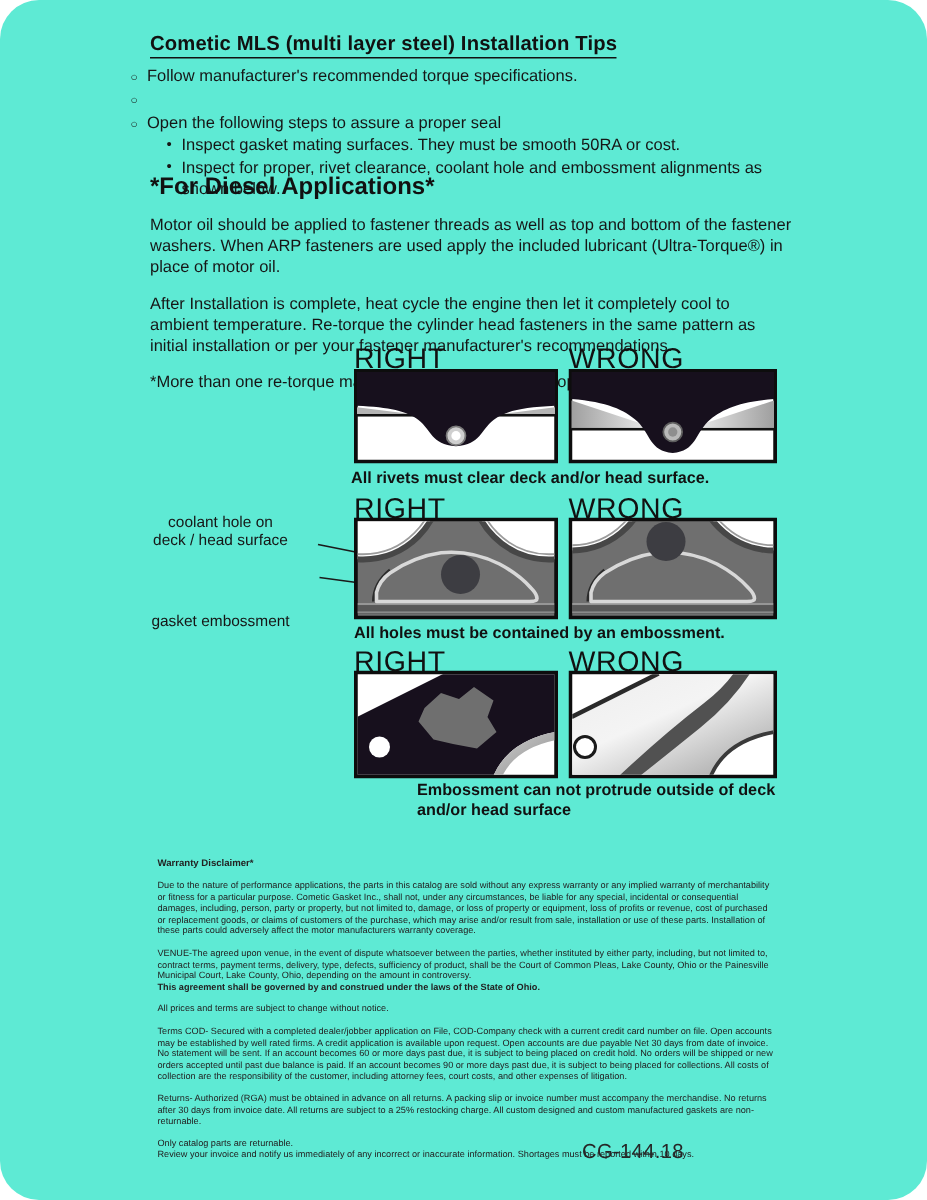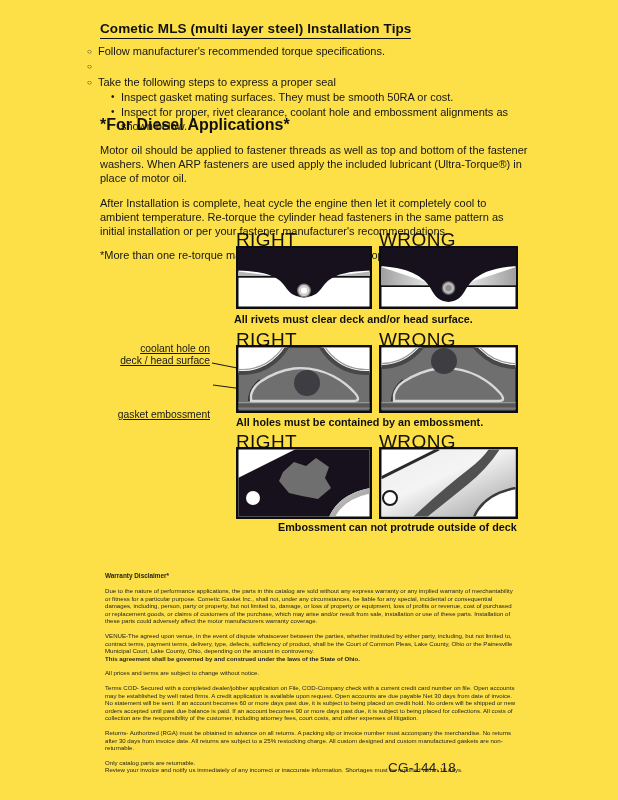--- a/index.html
+++ b/index.html
@@ -1,38 +1,38 @@
 <!DOCTYPE html>
 <html><head>
 <meta charset="utf-8">
 <style>
   html,body{margin:0;padding:0;background:#ffffff;}
-  .page{position:relative;width:618px;height:800px;background:#fde047;overflow:hidden;
-        font-family:"Liberation Sans", sans-serif;color:#1a1a1a;}
+  .page{position:relative;width:618px;height:800px;background:#5eead4;overflow:hidden;
+        font-family:"Liberation Sans", sans-serif;color:#1a1a1a;border-radius:26px;}
 
   .title{position:absolute;left:100px;top:21px;margin:0;font-size:13.5px;font-weight:bold;
          color:#111;border-bottom:1.6px solid #111;padding-bottom:2px;letter-spacing:.1px;}
 
   .tips{position:absolute;left:87px;top:44px;width:448px;margin:0;padding:0;list-style:none;
         font-size:11px;line-height:14.4px;color:#161616;}
   .tip{display:flex;}
   .marker{width:11px;flex:0 0 11px;text-align:left;}
   .marker.open{font-size:8px;line-height:14.4px;padding-top:1px;}
   .subtips{margin:0 0 0 24px;padding:0;list-style:none;}
   .subtips .marker{width:10px;flex:0 0 10px;font-size:10px;}
 
   .diesel{position:absolute;left:100px;top:116px;width:428px;}
   .diesel h2{margin:0 0 9px 0;font-size:16px;color:#111;}
   .diesel p{margin:0 0 10px 0;font-size:11px;line-height:14.2px;color:#161616;}
 
   .dg-h{position:absolute;width:136px;text-align:left;font-size:19px;letter-spacing:.4px;color:#111;}
   .dg-cap{position:absolute;font-size:10.8px;font-weight:bold;color:#111;line-height:12.5px;}
   .pnl{position:absolute;display:block;}
-  .dg-label{position:absolute;left:108px;width:102px;text-align:right;font-size:10.3px;
-            line-height:11.5px;color:#161616;text-decoration:underline;}
+  .dg-label{position:absolute;left:96px;width:102px;text-align:center;font-size:10.3px;
+            line-height:11.5px;color:#161616;}
   .leaders{position:absolute;left:205px;top:358px;}
 
   .warranty{position:absolute;left:105px;top:572px;width:412px;color:#222;}
   .warranty h3{margin:0 0 8px 0;font-size:6.4px;}
   .warranty p{margin:0 0 7px 0;font-size:6.1px;line-height:7.6px;}
   .warranty p.tight{margin:0;}
   .warranty p.bold{font-weight:bold;}
 
   .footer{position:absolute;left:388px;top:760px;font-size:13.5px;color:#262626;letter-spacing:.2px;}
 </style>
@@ -46,21 +46,21 @@
   <ul class="tips">
     <li class="tip">
       <span class="marker open">○</span>
       <span>Follow manufacturer's recommended torque specifications.</span>
     </li>
     <li class="tip">
       <span class="marker open">○</span>
     </li>
     <li class="tip">
       <span class="marker open">○</span>
-      <span>Take the following steps to express a proper seal</span>
+      <span>Open the following steps to assure a proper seal</span>
     </li>
     <li>
       <ul class="subtips">
         <li class="tip">
           <span class="marker">•</span>
           <span>Inspect gasket mating surfaces.  They must be smooth 50RA or cost.</span>
         </li>
         <li class="tip">
           <span class="marker">•</span>
           <span>Inspect for proper, rivet clearance, coolant hole and embossment alignments as shown below.</span>
@@ -207,20 +207,21 @@
       <path d="M2,31 Q38,13 60,2 L137,2 L137,41 Q105,47 95,70 L2,70 Z" fill="url(#g3b)"></path>
       <path d="M2,31 Q38,13 60,2" fill="none" stroke="#2a2a2a" stroke-width="3"></path>
       <path d="M34,70 Q64,42 90,22 Q103,12 110,2 L121,2 Q108,22 88,38 Q62,59 48,70 Z" fill="#515151"></path>
       <path d="M95,70 Q105,47 137,41" fill="none" stroke="#3a3a3a" stroke-width="2.5"></path>
       <circle cx="11" cy="51" r="7" fill="#ffffff" stroke="#1a1a1a" stroke-width="2"></circle>
     </g>
   </svg>
 
   <div class="dg-cap" style="left:236px;top:521px;margin-left:42px;">
     <div>Embossment can not protrude outside of deck</div>
+    <div>and/or head surface</div>
   </div>
 
   <section class="warranty">
     <h3>Warranty Disclaimer*</h3>
     <p>Due to the nature of performance applications, the parts in this catalog are sold without any express warranty or any implied warranty of merchantability or fitness for a particular purpose.  Cometic Gasket Inc., shall not, under any circumstances, be liable for any special, incidental or consequential damages, including, person, party or property, but not limited to, damage, or loss of property or equipment, loss of profits or revenue, cost of purchased or replacement goods, or claims of customers of the purchase, which may arise and/or result from sale, installation or use of these parts.  Installation of these parts could adversely affect the motor manufacturers warranty coverage.</p>
     <p class="tight">VENUE-The agreed upon venue, in the event of dispute whatsoever between the parties, whether instituted by either party, including, but not limited to, contract terms, payment terms, delivery, type, defects, sufficiency of product, shall be the Court of Common Pleas, Lake County, Ohio or the Painesville Municipal Court, Lake County, Ohio, depending on the amount in controversy.</p>
     <p class="bold">This agreement shall be governed by and construed under the laws of the State of Ohio.</p>
     <p>All prices and terms are subject to change without notice.</p>
     <p>Terms COD- Secured with a completed dealer/jobber application on File, COD-Company check with a current credit card number on file.  Open accounts may be established by well rated firms.  A credit application is available upon request.  Open accounts are due payable Net 30 days from date of invoice.  No statement will be sent.  If an account becomes 60 or more days past due, it is subject to being placed on credit hold.  No orders will be shipped or new orders accepted until past due balance is paid.  If an account becomes 90 or more days past due, it is subject to being placed for collections.  All costs of collection are the responsibility of the customer, including attorney fees, court costs, and other expenses of litigation.</p>
     <p>Returns- Authorized (RGA) must be obtained in advance on all returns.  A packing slip or invoice number must accompany the merchandise.  No returns after 30 days from invoice date.  All returns are subject to a 25% restocking charge.  All custom designed and custom manufactured gaskets are non-returnable.</p>

